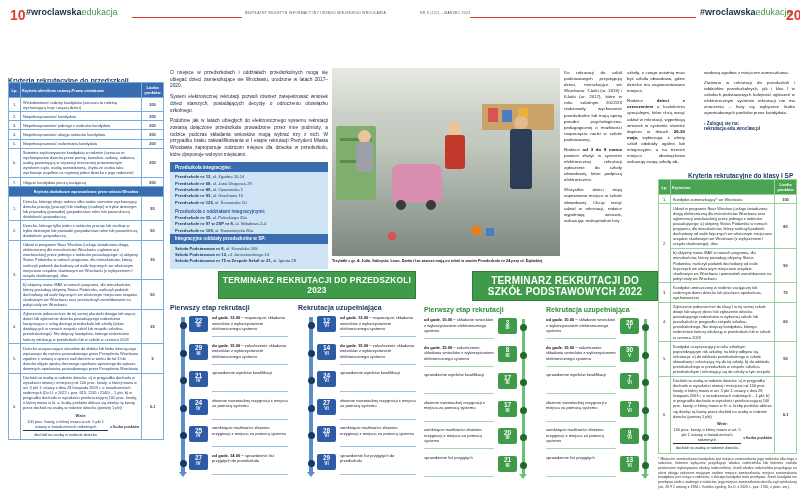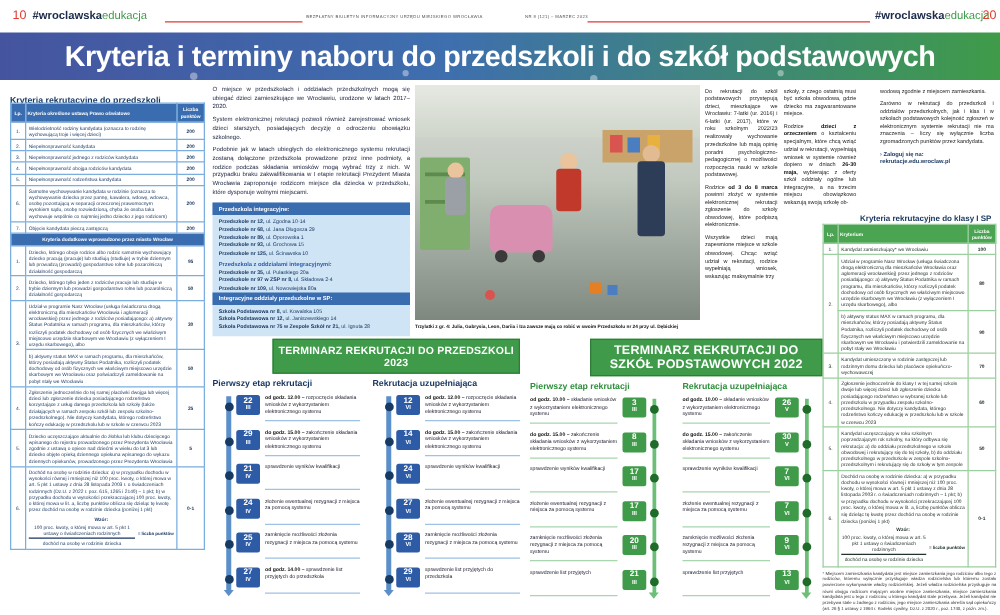--- a/index.html
+++ b/index.html
@@ -1,20 +1,20 @@
 <!DOCTYPE html>
 <html><head>
 <meta charset="utf-8">
 <style>
   html,body{margin:0;padding:0;background:#e8e8e8;}
   #page{position:relative;width:800px;height:492px;background:#ffffff;overflow:hidden;
         font-family:"Liberation Sans",sans-serif;color:#17355f;}
   
   #topbar{position:absolute;left:0;top:0;width:800px;height:26px;background:#fff;}
-  .pnum{position:absolute;top:7px;font-size:10px;font-weight:normal;color:#e23b2e;}
+  .pnum{position:absolute;top:7px;font-size:14px;font-weight:bold;color:#e23b2e;}
   #pnum-left{left:10px;} #pnum-right{left:786px;}
   .brand{position:absolute;top:7px;font-size:9px;}
   .brand .bb{font-weight:bold;color:#1b2a4a;} .brand .bl{color:#3f9b49;}
   #brand-left{left:26px;} #brand-right{left:700px;}
   .strap{position:absolute;top:11px;font-size:3.4px;letter-spacing:.3px;color:#555;text-transform:uppercase;}
   #strap-left{left:245px;} #strap-right{left:420px;}
   .redrule{position:absolute;top:17px;height:1px;background:#e23b2e;}
   #rule-left{left:132px;width:110px;} #rule-right{left:470px;width:226px;}
   
   #banner{position:absolute;left:0;top:26px;width:800px;height:38px;
@@ -112,29 +112,20 @@
     <span class="pnum" id="pnum-left">10</span>
     <span class="brand" id="brand-left"><span class="bb">#wroclawska</span><span class="bl">edukacja</span></span>
     <div class="redrule" id="rule-left"></div>
     <span class="strap" id="strap-left">BEZPŁATNY BIULETYN INFORMACYJNY URZĘDU MIEJSKIEGO WROCŁAWIA</span>
     <span class="strap" id="strap-right">NR 8 (121) – MARZEC 2023</span>
     <div class="redrule" id="rule-right"></div>
     <span class="brand" id="brand-right"><span class="bb">#wroclawska</span><span class="bl">edukacja</span></span>
     <span class="pnum" id="pnum-right">20</span>
   </div>
 
-  <div id="banner">
-    <span class="headline">Kryteria i terminy naboru do przedszkoli i do szkół podstawowych</span>
-    <span class="bdot" style="left:95px;top:40px;width:4px;height:4px;"></span>
-    <span class="bdot" style="left:152px;top:32px;width:6px;height:6px;"></span>
-    <span class="bdot" style="left:322px;top:30px;width:5px;height:5px;"></span>
-    <span class="bdot" style="left:472px;top:34px;width:6px;height:6px;"></span>
-    <span class="bdot" style="left:622px;top:30px;width:5px;height:5px;"></span>
-    <span class="bdot" style="left:722px;top:42px;width:4px;height:4px;"></span>
-  </div>
 
   <h2 class="ttl" id="lt-title">Kryteria rekrutacyjne do przedszkoli</h2>
   <div class="tblwrap" id="preschool-table">
       <table class="crit blue">
         <tbody>
           <tr class="hrow">
             <td class="c-lp">Lp.</td>
             <td class="c-tx">Kryteria określone ustawą Prawo oświatowe</td>
             <td class="c-pt">Liczba punktów</td>
           </tr>

